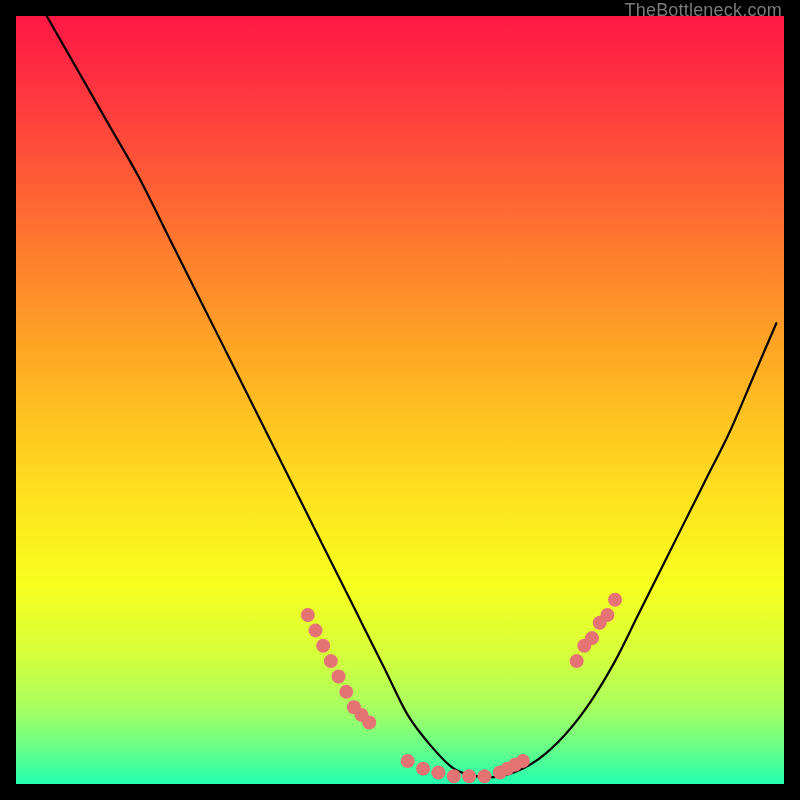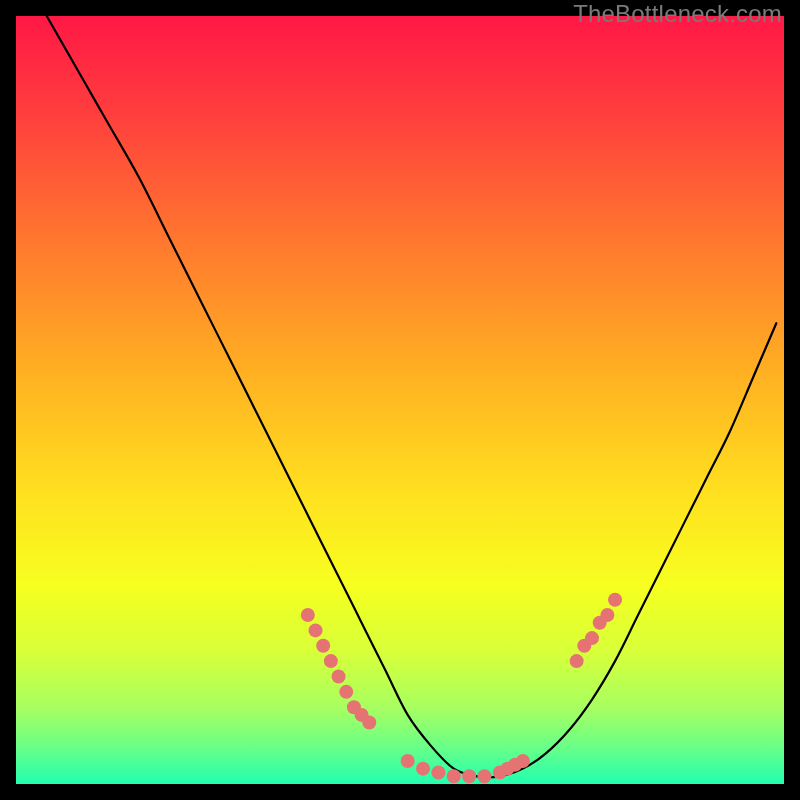--- a/index.html
+++ b/index.html
@@ -24,21 +24,21 @@
     left: 16px;
     top: 16px;
     width: 768px;
     height: 768px;
   }
   .watermark {
     position: absolute;
     top: 0px;
     right: 18px;
     color: #7a7a7a;
-    font-size: 24px;
+    font-size: 18px;
     font-weight: 500;
     letter-spacing: 0.2px;
     user-select: none;
   }
   svg { display: block; }
 </style>
 </head>
 <body>
 
 <div class="frame"></div>

